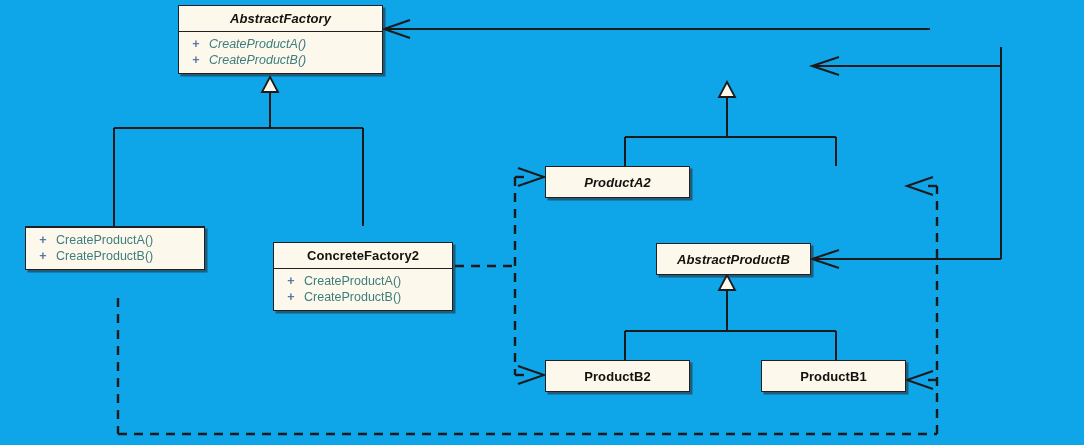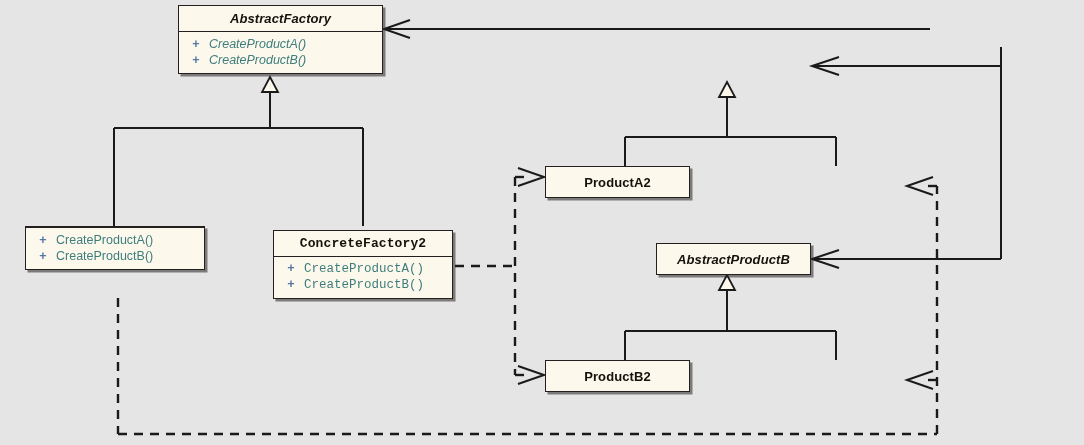--- a/index.html
+++ b/index.html
@@ -4,21 +4,21 @@
 <style>
   html, body {
     margin: 0;
     padding: 0;
     background: #ffffff;
   }
   #canvas {
     position: relative;
     width: 1084px;
     height: 445px;
-    background: #e5e5e5;
+    background: #0ea5e9;
     font-family: "Liberation Sans", sans-serif;
     overflow: hidden;
   }
   svg.edges {
     position: absolute;
     left: 0;
     top: 0;
     width: 1084px;
     height: 445px;
     pointer-events: none;
@@ -163,39 +163,39 @@
       <div class="op">
         <span class="vis">+</span>
         <span class="sig">CreateProductB()</span>
       </div>
     </div>
   </div>
 
 
 
   <div class="node" style="left:545px; top:166px; width:145px; height:32px; display:flex; align-items:center; justify-content:center;">
-    <div class="title" style="padding:0;">ProductA2</div>
+    <div class="title" style="padding:0;font-style:italic;">ProductA2</div>
   </div>
 
 
   <div class="node" style="left:25px; top:226px; width:180px;">
     <div class="divider"></div>
     <div class="ops">
       <div class="op">
         <span class="vis">+</span>
         <span class="sig">CreateProductA()</span>
       </div>
       <div class="op">
         <span class="vis">+</span>
         <span class="sig">CreateProductB()</span>
       </div>
     </div>
   </div>
 
-  <div class="node" style="left:273px; top:230px; width:180px;font-family:Liberation Mono, monospace;">
+  <div class="node" style="left:273px; top:242px; width:180px;">
     <div class="title">ConcreteFactory2</div>
     <div class="divider"></div>
     <div class="ops">
       <div class="op">
         <span class="vis">+</span>
         <span class="sig">CreateProductA()</span>
       </div>
       <div class="op">
         <span class="vis">+</span>
         <span class="sig">CreateProductB()</span>
@@ -204,14 +204,17 @@
   </div>
 
   <div class="node abstract" style="left:656px; top:243px; width:155px; height:32px; display:flex; align-items:center; justify-content:center;">
     <div class="title" style="padding:0;">AbstractProductB</div>
   </div>
 
   <div class="node" style="left:545px; top:360px; width:145px; height:32px; display:flex; align-items:center; justify-content:center;">
     <div class="title" style="padding:0;">ProductB2</div>
   </div>
 
+  <div class="node" style="left:761px; top:360px; width:145px; height:32px; display:flex; align-items:center; justify-content:center;">
+    <div class="title" style="padding:0;">ProductB1</div>
+  </div>
 
 </div>
 
 </body></html>

